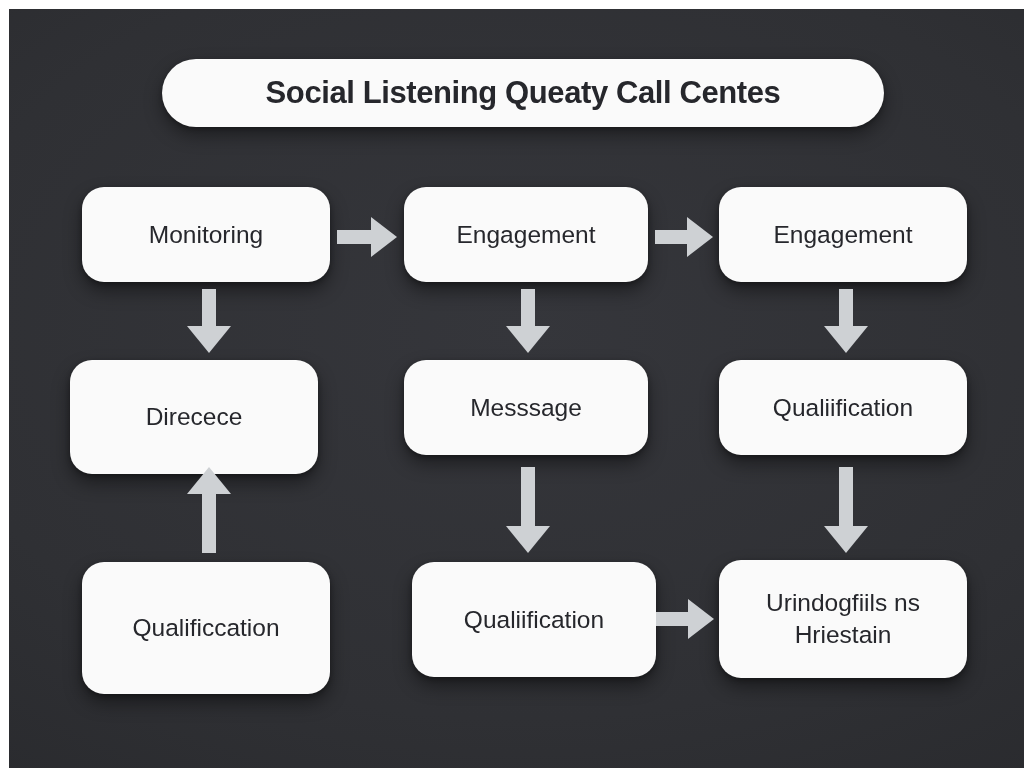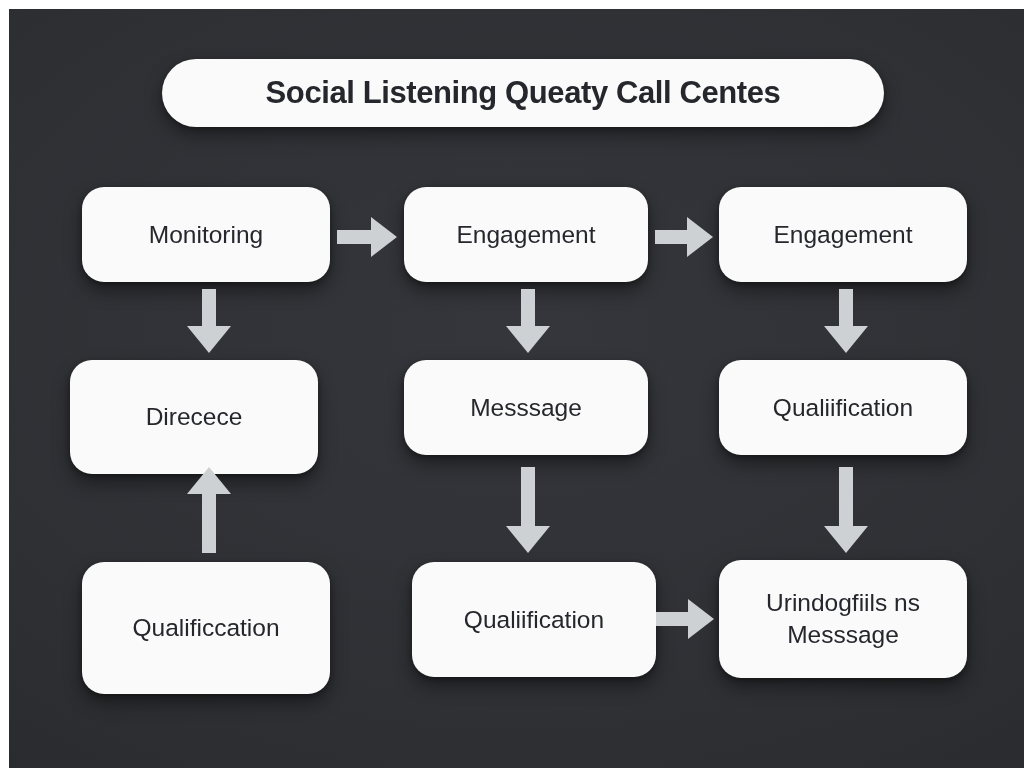--- a/index.html
+++ b/index.html
@@ -148,21 +148,21 @@
     <span>Qualiification</span>
   </div>
 
   <div class="node" id="n6">
     <span>Qualificcation</span>
   </div>
   <div class="node" id="n7">
     <span>Qualiification</span>
   </div>
   <div class="node" id="n8">
-    <span>Urindogfiils ns Messsage</span>
+    <span>Urindogfiils ns Hriestain</span>
   </div>
 
   <div class="arrow right" id="e0">
     <div class="shaft"></div>
     <div class="head"></div>
   </div>
   <div class="arrow right" id="e1">
     <div class="shaft"></div>
     <div class="head"></div>
   </div>

